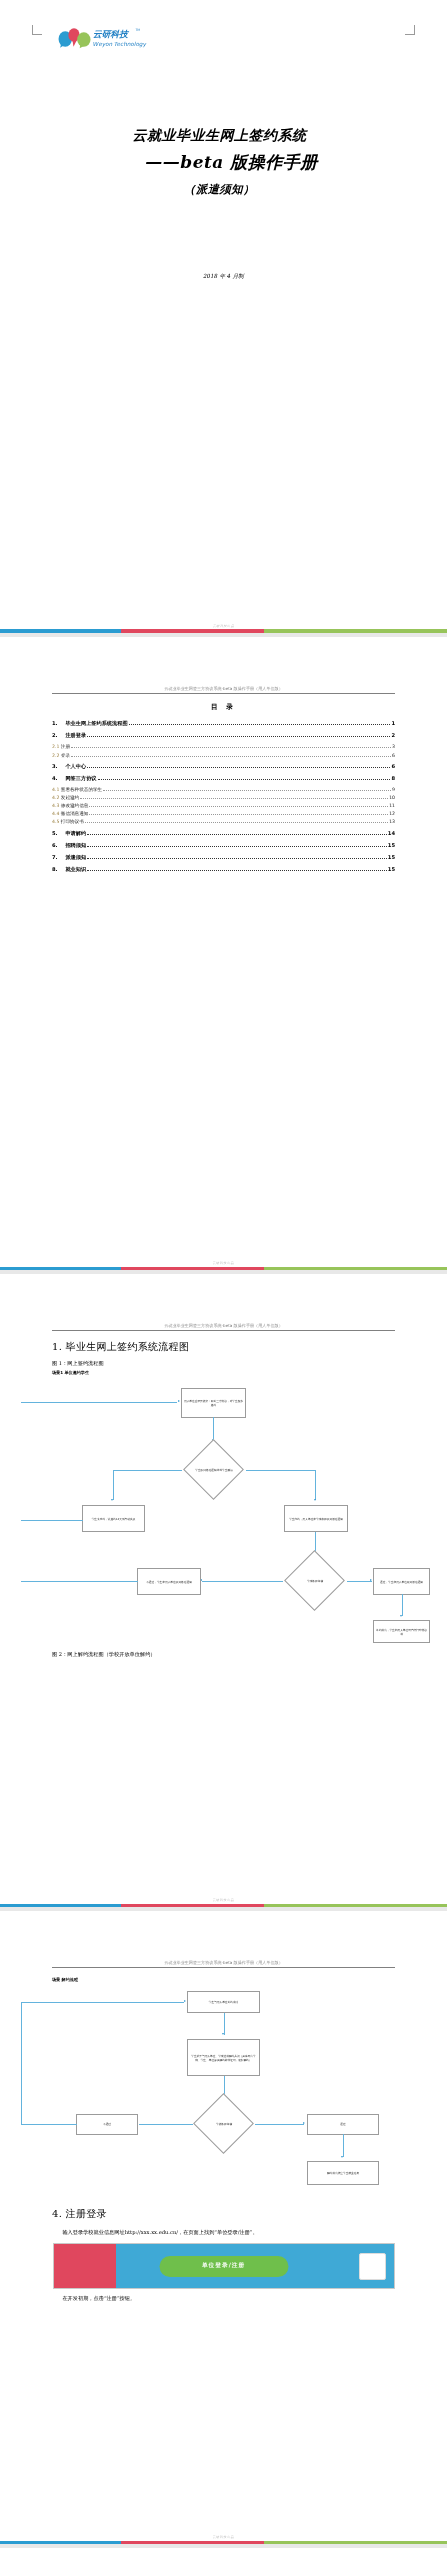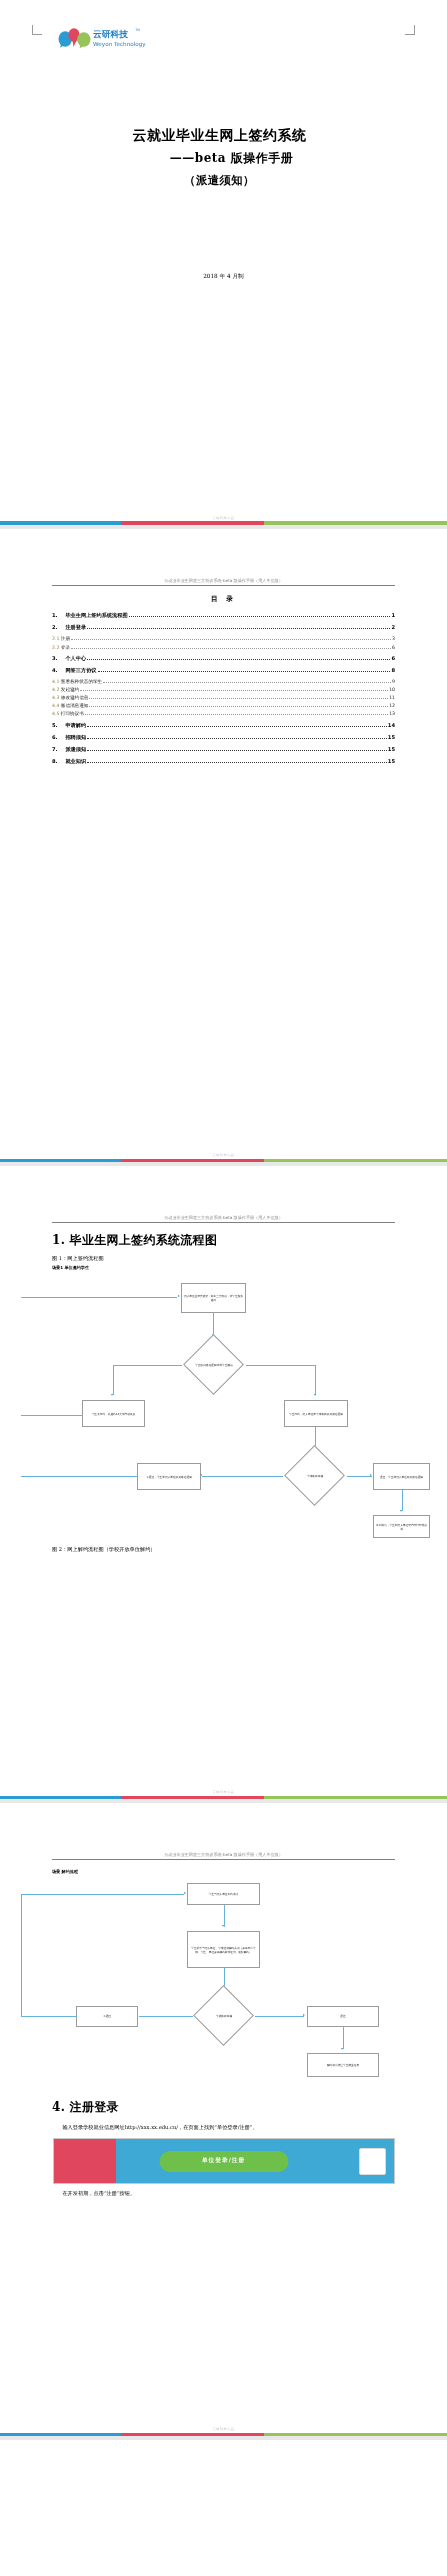--- a/index.html
+++ b/index.html
@@ -13,21 +13,21 @@
   .cm-tl{left:32px;top:25px;border-left:0.5px solid #9a9a9a;border-bottom:0.5px solid #9a9a9a;}
   .cm-tr{right:32px;top:25px;border-right:0.5px solid #9a9a9a;border-bottom:0.5px solid #9a9a9a;}
 
   
   .logo{position:absolute;left:57px;top:25px;width:98px;height:25px;}
   .logo svg{display:block;}
 
   
   .cover-title{position:absolute;left:0;right:8px;top:124px;text-align:center;}
   .cover-title .l1{font-size:14px;font-weight:bold;letter-spacing:0.5px;line-height:1.7;}
-  .cover-title .l2{font-size:12px;font-weight:bold;letter-spacing:0.5px;line-height:1.7;padding-left:24px;}
+  .cover-title .l2{font-size:17px;font-weight:bold;letter-spacing:0.5px;line-height:1.7;padding-left:24px;}
   .cover-title .l3{font-size:11.3px;font-weight:bold;letter-spacing:0.5px;line-height:2.2;}
   .cover-date{position:absolute;left:0;right:0;top:273px;text-align:center;font-size:5.7px;}
 
   
   .footbar{position:absolute;left:0;right:0;bottom:0;height:3.6px;display:flex;}
   .footbar i{display:block;height:100%;}
   .fb-blue{flex:0 0 27%;}
   .fb-red{flex:0 0 32%;}
   .fb-green{flex:1;}
   .footbar-note{position:absolute;left:0;right:0;bottom:5.2px;text-align:center;font-size:3.1px;color:#b9b9b9;letter-spacing:0.5px;}
@@ -46,21 +46,21 @@
   .toc-l1 .num{width:13.4px;flex:0 0 13.4px;}
   .toc-l2{display:flex;align-items:baseline;font-size:4.6px;margin:3.1px 0;color:#222;
     font-family:"DejaVu Sans","Liberation Sans",sans-serif;}
   .toc-l2 .num{flex:0 0 auto;margin-right:1.5px;color:#9a7f3f;}
   .toc-txt{flex:0 0 auto;}
   .dots{flex:1 1 auto;border-bottom:0.5px dotted #333;margin:0 1px 1px 1px;min-width:5.2px;}
   .toc-l2 .dots{border-bottom:0.5px dotted #999;}
   .pg{flex:0 0 auto;}
 
   
-  h2.sec{font-size:12px;font-weight:bold;margin:7.2px 0 6.2px 0;letter-spacing:0.3px;}
+  h2.sec{font-size:10px;font-weight:normal;margin:7.2px 0 6.2px 0;letter-spacing:0.3px;}
   .figcap{font-size:5.2px;margin:5.2px 0 3.1px 0;}
   .scene{font-size:4.1px;font-weight:bold;margin:3.1px 0 2.1px 0;
     font-family:"DejaVu Sans","Liberation Sans",sans-serif;}
   p.body{font-size:5.2px;line-height:1.9;text-indent:2em;margin:4.1px 0;text-align:justify;}
   .url{text-decoration:none;color:#000;border-bottom:0.5px wavy #d06060;}
 
   
   .flow{position:relative;width:100%;}
   .nodebox{position:absolute;border:0.5px solid #9b9b9b;background:#fff;box-sizing:border-box;
     display:flex;align-items:center;justify-content:center;text-align:center;
@@ -82,21 +82,21 @@
   .btn-green{position:absolute;left:50%;transform:translateX(-50%);background:#6fbf4b;color:#fff;
     border-radius:13.4px;font-family:"DejaVu Sans","Liberation Sans",sans-serif;font-size:5.7px;
     display:flex;align-items:center;justify-content:center;font-weight:bold;letter-spacing:1px;}
   .sidebadge{position:absolute;background:#fff;border:0.5px solid #dcdcdc;border-radius:2.1px;}
 </style>
 </head>
 <body>
 
 <div class="doc">
 
-  <section class="page" style="height:525px;">
+  <section class="page" style="height:633px;font-style:italic;">
     <div class="cropmark cm-tl"></div>
     <div class="cropmark cm-tr"></div>
 
     <div class="logo">
       <svg width="98" height="25" viewBox="0 0 190 48">
         <ellipse cx="16" cy="27" rx="13" ry="15" fill="#2b9cd1"></ellipse>
         <path d="M8 36 L6 44 L15 38 Z" fill="#2b9cd1"></path>
         <ellipse cx="33" cy="19" rx="11" ry="13" fill="#e0475e"></ellipse>
         <path d="M30 30 L32 42 L38 30 Z" fill="#e0475e"></path>
         <ellipse cx="52" cy="28" rx="13" ry="14" fill="#97c45a"></ellipse>

